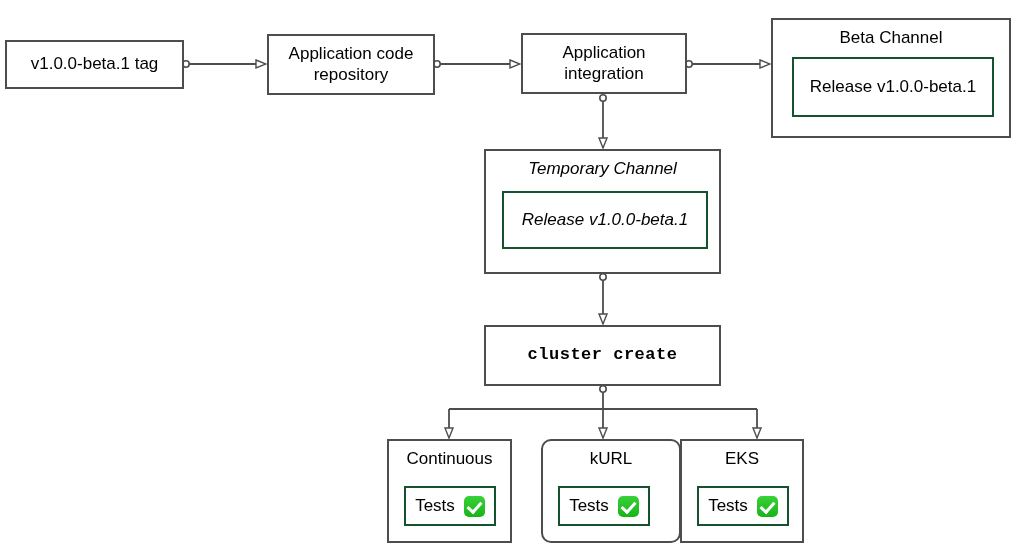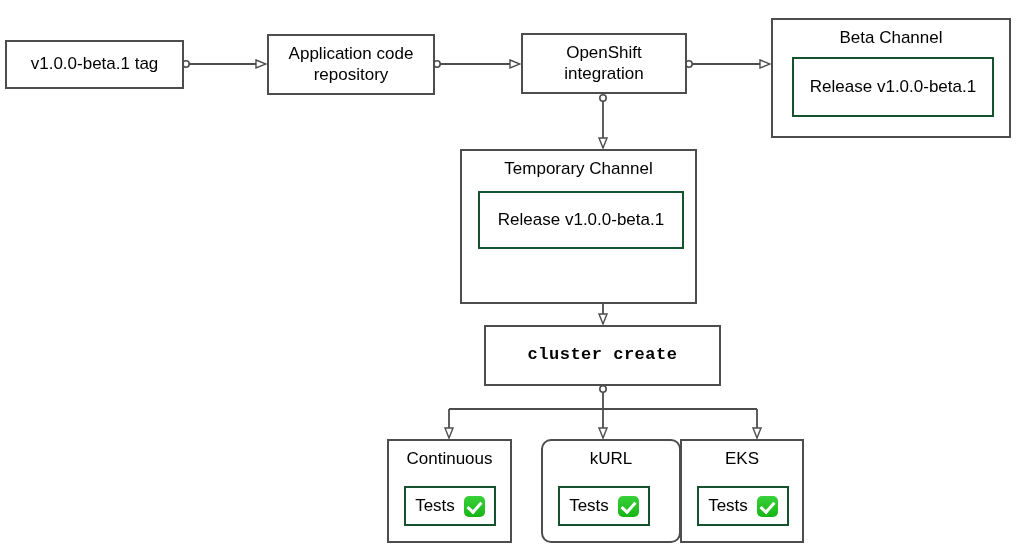--- a/index.html
+++ b/index.html
@@ -158,32 +158,32 @@
   <div class="node" style="left:5px; top:40px; width:179px; height:49px;">
     <span>v1.0.0-beta.1 tag</span>
   </div>
 
   <div class="node" style="left:267px; top:34px; width:168px; height:61px;">
     <span>Application code
 repository</span>
   </div>
 
   <div class="node" style="left:521px; top:33px; width:166px; height:61px;">
-    <span>OpenShift
+    <span>Application
 integration</span>
   </div>
 
   <div class="node container" style="left:771px; top:18px; width:240px; height:120px;">
     <div class="container-title">Beta Channel</div>
     <div class="inner-box" style="left:19px; top:37px; width:202px; height:60px;">
       <span>Release v1.0.0-beta.1</span>
     </div>
   </div>
 
-  <div class="node container" style="left:460px; top:149px; width:237px; height:155px;">
+  <div class="node container" style="left:484px; top:149px; width:237px; height:125px;font-style:italic;">
     <div class="container-title">Temporary Channel</div>
     <div class="inner-box" style="left:16px; top:40px; width:206px; height:58px;">
       <span>Release v1.0.0-beta.1</span>
     </div>
   </div>
 
   <div class="node" style="left:484px; top:325px; width:237px; height:61px;">
     <span class="mono">cluster create</span>
   </div>
 

